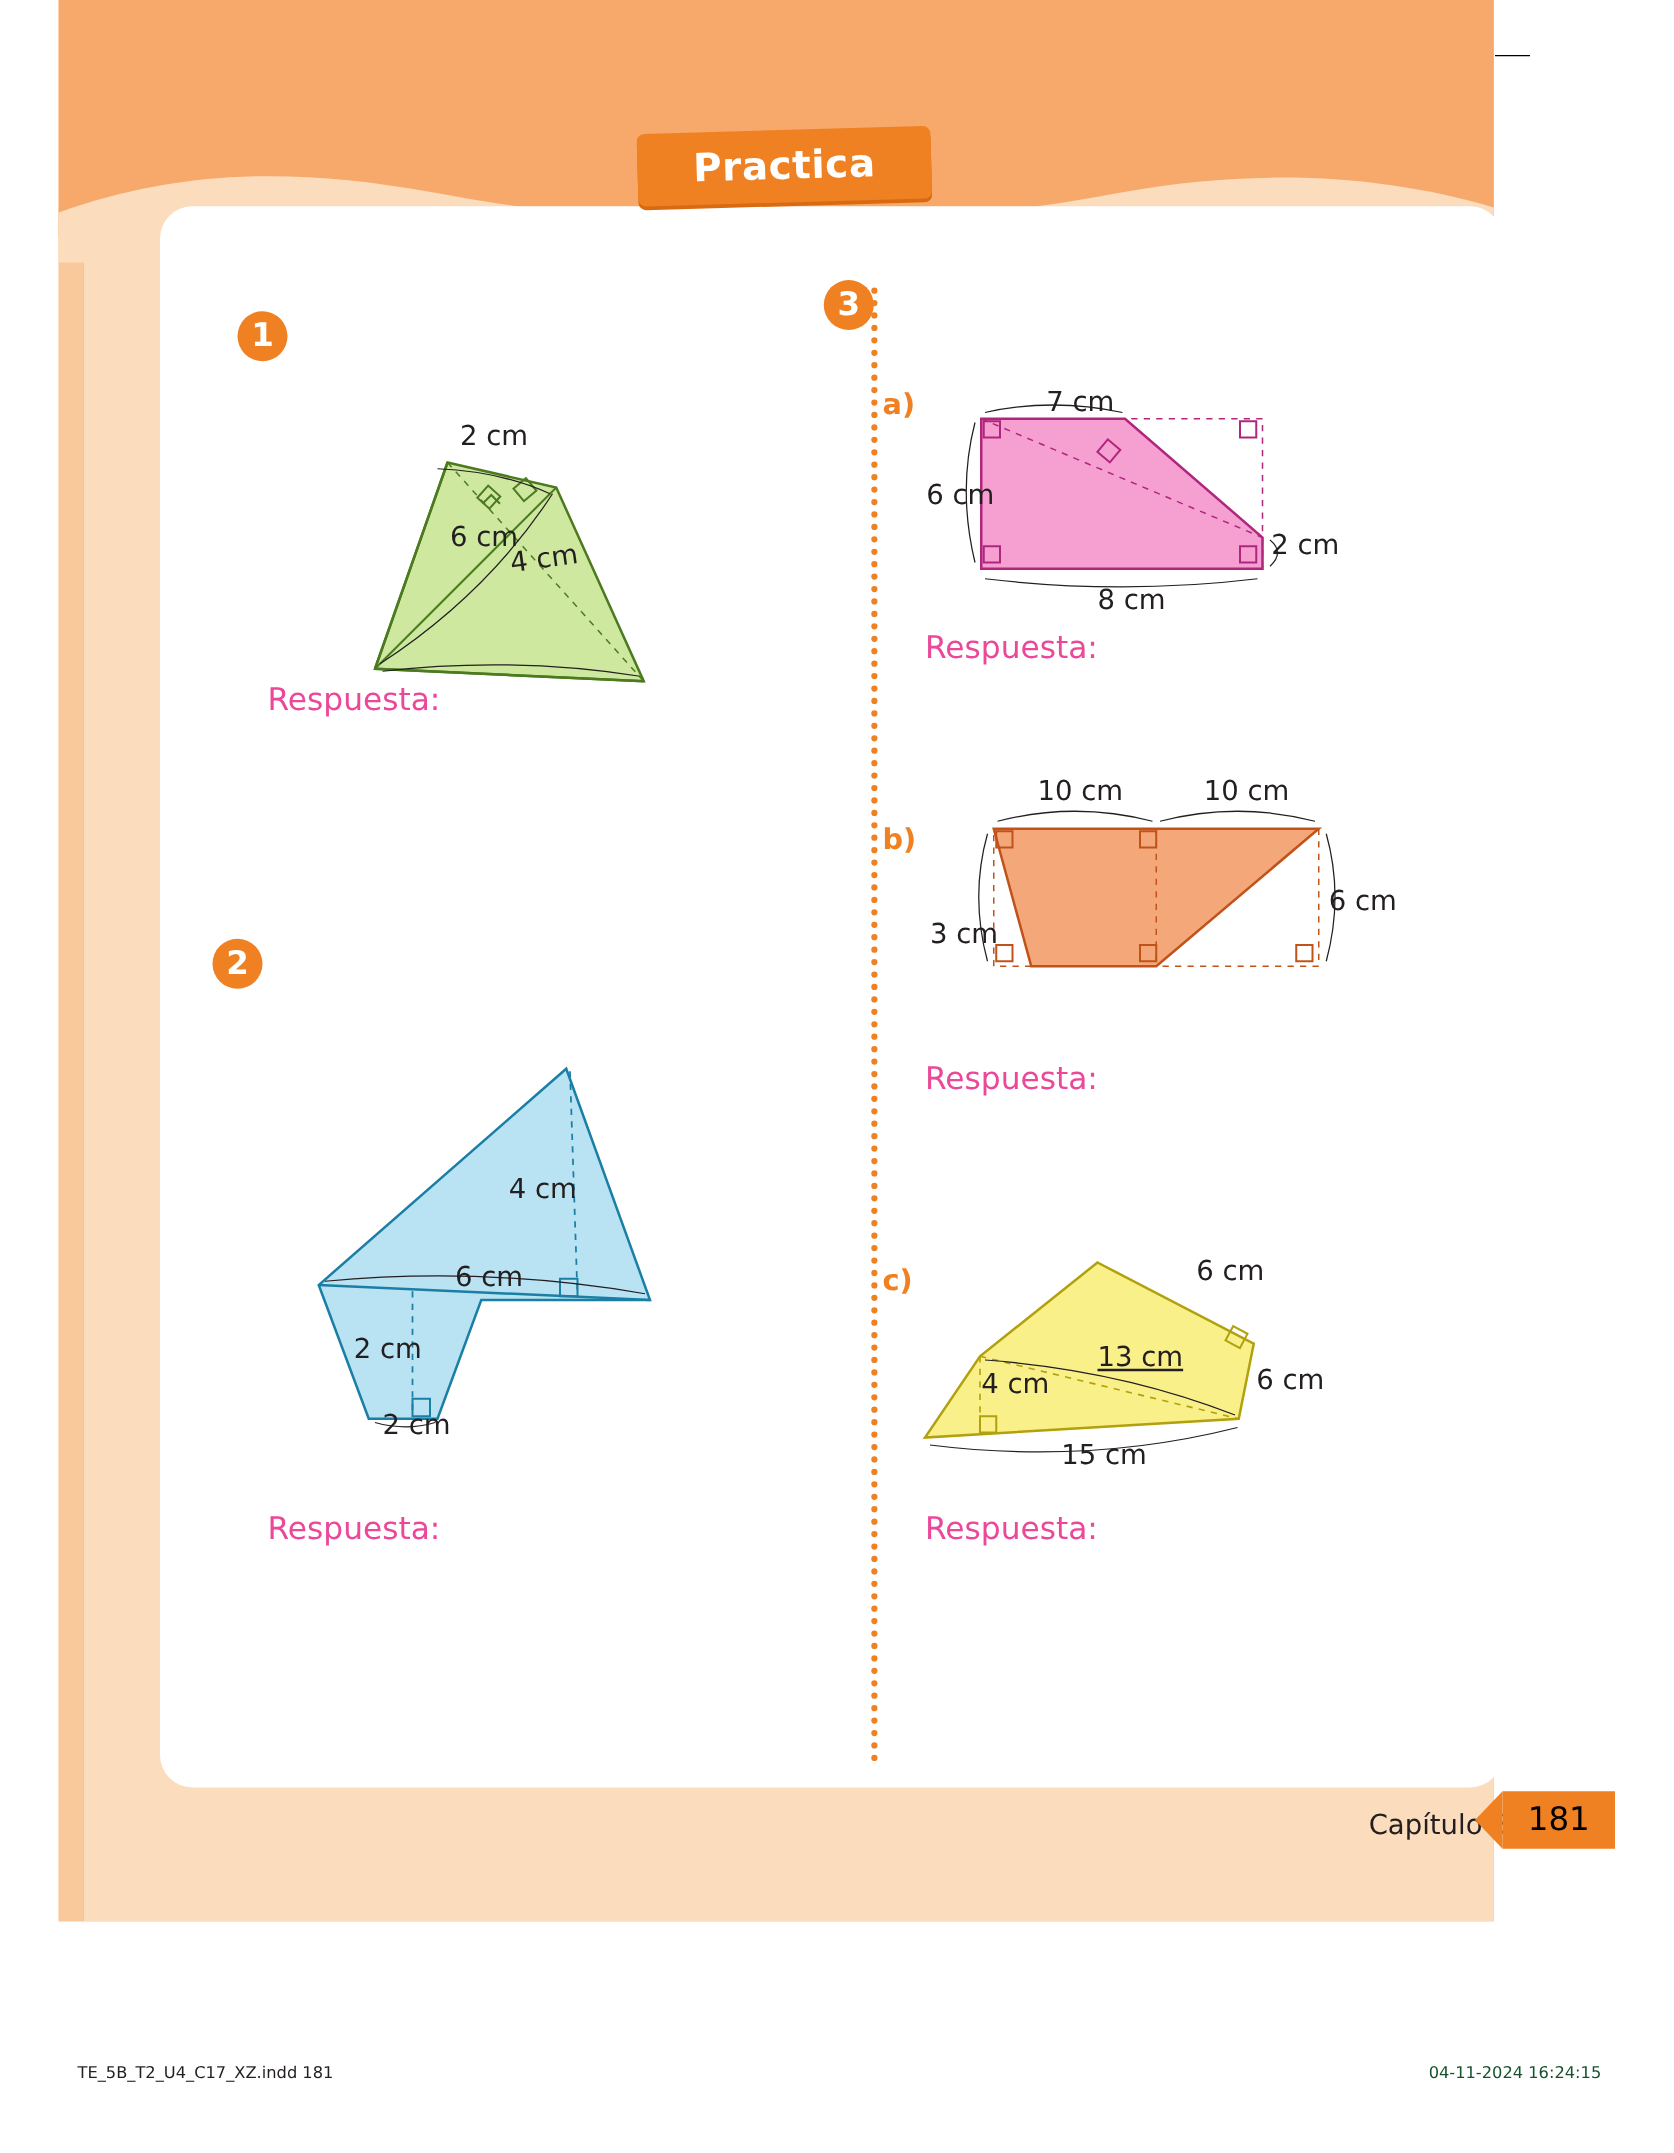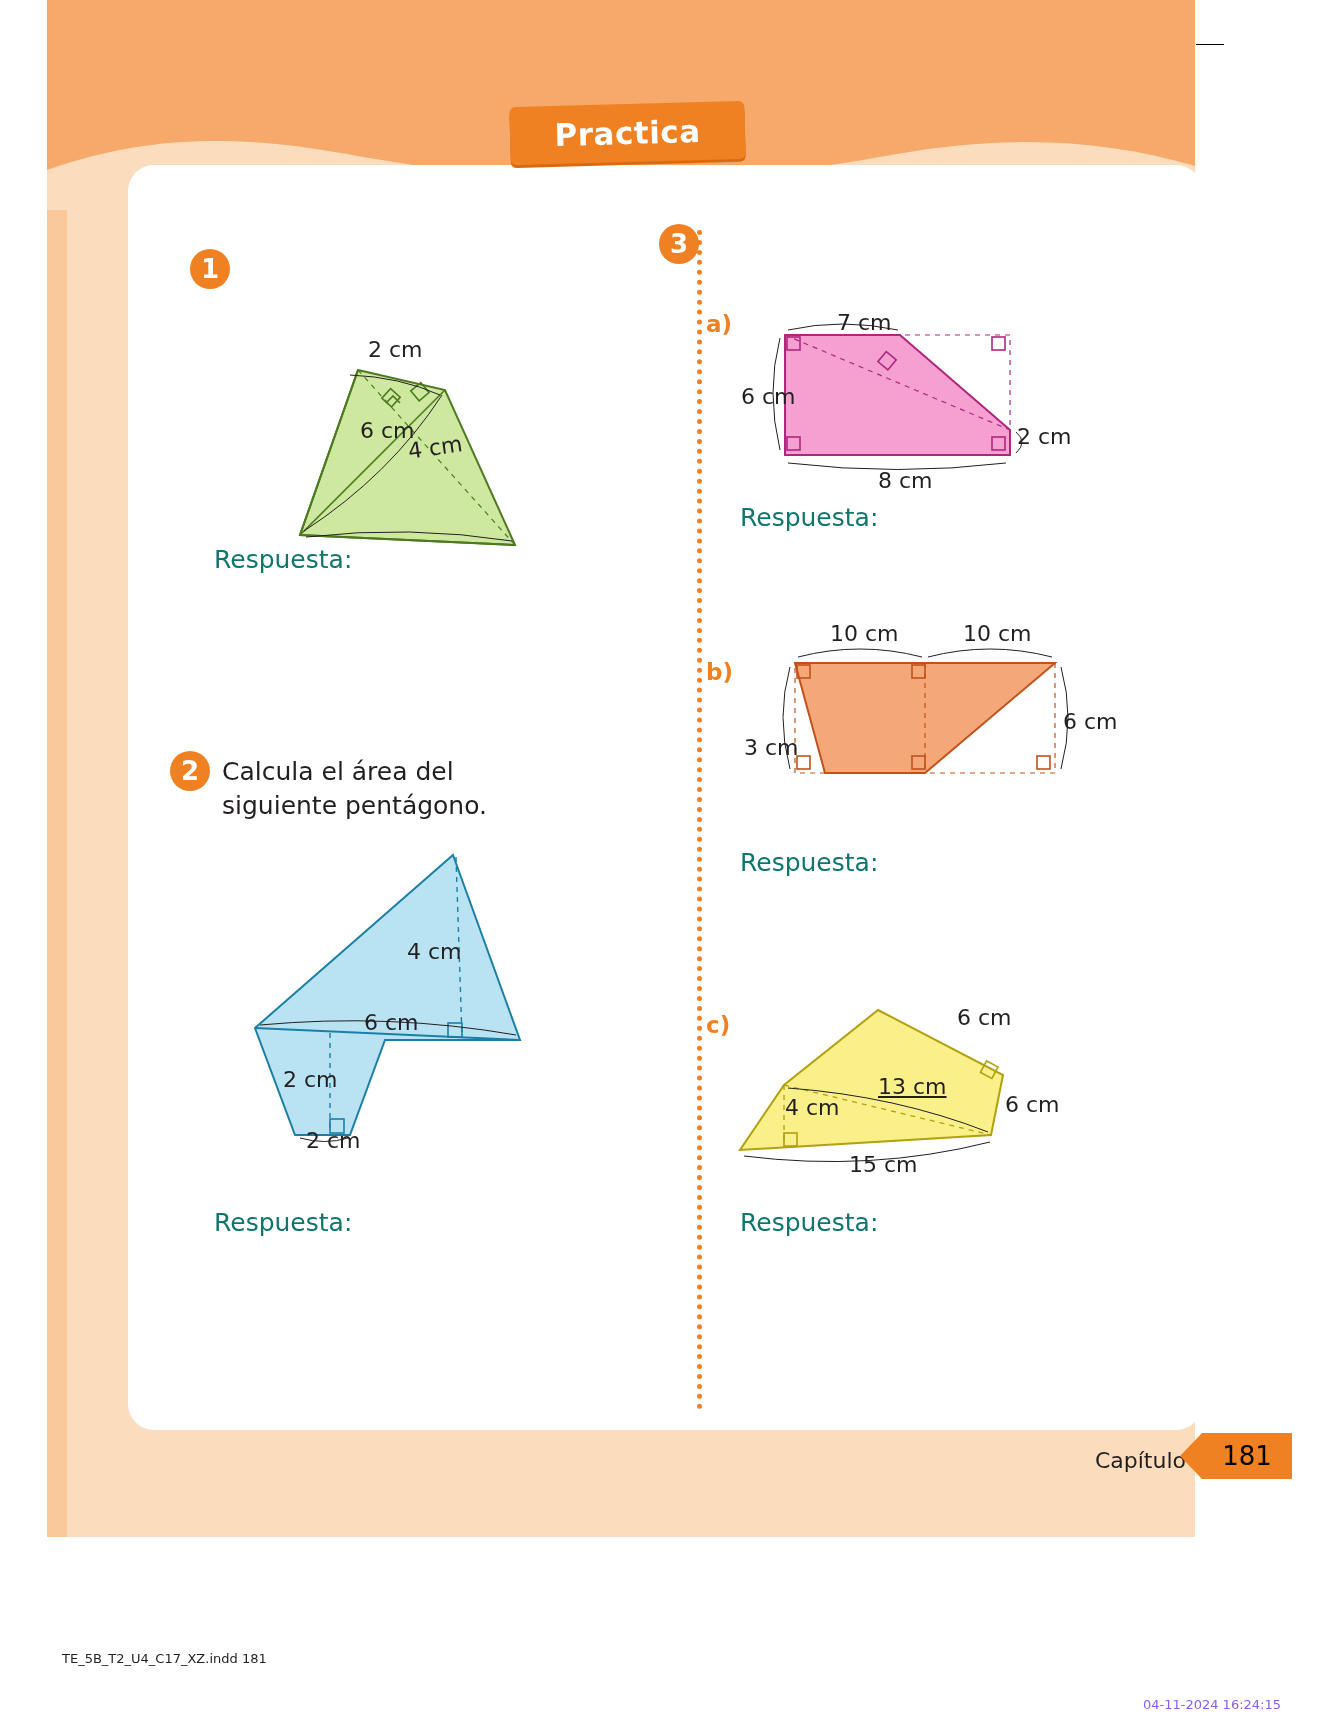--- a/index.html
+++ b/index.html
@@ -74,21 +74,21 @@
     position:absolute;width:40px;height:40px;border-radius:50%;
     background:#f08122;color:#fff;font-weight:bold;font-size:26px;
     display:flex;align-items:center;justify-content:center;
     font-family:"DejaVu Sans", sans-serif;
   }
   .qtext{
     position:absolute;font-size:25px;color:#231f20;line-height:1.35;
     font-family:"DejaVu Sans", sans-serif;
   }
   .respuesta{
-    position:absolute;font-size:25px;color:#0f766e;
+    position:absolute;font-size:25px;color:#ec4899;
     font-family:"DejaVu Sans", sans-serif;
   }
   .sublabel{
     position:absolute;font-size:23px;font-weight:bold;color:#f08122;
     font-family:"DejaVu Sans", sans-serif;
   }
   .dim{
     position:absolute;font-size:22px;color:#231f20;
     font-family:"DejaVu Sans", sans-serif;white-space:nowrap;
   }
@@ -107,23 +107,22 @@
   #footer-arrow{
     position:absolute;right:137px;top:1433px;width:0;height:0;
     border-top:23px solid transparent;border-bottom:23px solid transparent;
     border-right:22px solid #f08122;
   }
   #print-left{
     position:absolute;left:62px;top:1651px;font-size:13px;color:#231f20;
     font-family:"DejaVu Sans", sans-serif;
   }
   #print-right{
-    position:absolute;right:58px;top:1651px;font-size:13px;color:#8b5cf6;
-    font-family:"DejaVu Sans", sans-serif;
-    margin-top:46px;
+    position:absolute;right:58px;top:1651px;font-size:13px;color:#14532d;
+    font-family:"DejaVu Sans", sans-serif;
   }
 </style>
 </head>
 <body>
 
 <div id="page">
 
   <div class="crop-mark" style="left:1170px;top:0;width:1px;height:28px;"></div>
   <div class="crop-mark" style="left:1196px;top:44px;width:28px;height:1px;"></div>
 
@@ -162,21 +161,20 @@
     <path d="M14,176 Q100,120 152,40" fill="none" stroke="#231f20" stroke-width="1"></path>
     <path d="M16,182 Q120,170 222,186" fill="none" stroke="#231f20" stroke-width="1"></path>
   </svg>
   <div class="dim" style="left:368px;top:337px;">2 cm</div>
   <div class="dim" style="left:360px;top:418px;">6 cm</div>
   <div class="dim" style="left:408px;top:435px;transform:rotate(-8deg);">4 cm</div>
 
   <div class="respuesta" style="left:214px;top:545px;">Respuesta:</div>
 
   <div class="qnum" style="left:170px;top:751px;">2</div>
-  <div class="qtext" style="left:222px;top:755px;width:300px;">Calcula el área del siguiente pentágono.</div>
 
   <svg style="position:absolute;left:240px;top:845px;" width="300" height="320" viewBox="0 0 300 320">
     <polygon points="213,10 280,195 145,195 110,290 55,290 15,183" fill="#b9e3f2" stroke="#1b7fa5" stroke-width="2"></polygon>
     <line x1="15" y1="183" x2="280" y2="195" stroke="#1b7fa5" stroke-width="2"></line>
     <line x1="216" y1="12" x2="222" y2="192" stroke="#1b7fa5" stroke-width="1.4" stroke-dasharray="5,5"></line>
     <line x1="90" y1="188" x2="90" y2="288" stroke="#1b7fa5" stroke-width="1.4" stroke-dasharray="5,5"></line>
     <rect x="208" y="178" width="14" height="14" fill="none" stroke="#1b7fa5" stroke-width="1.6"></rect>
     <rect x="90" y="274" width="14" height="14" fill="none" stroke="#1b7fa5" stroke-width="1.6"></rect>
     <path d="M20,180 Q150,168 276,190" fill="none" stroke="#231f20" stroke-width="1"></path>
     <path d="M60,293 Q85,300 108,293" fill="none" stroke="#231f20" stroke-width="1"></path>

